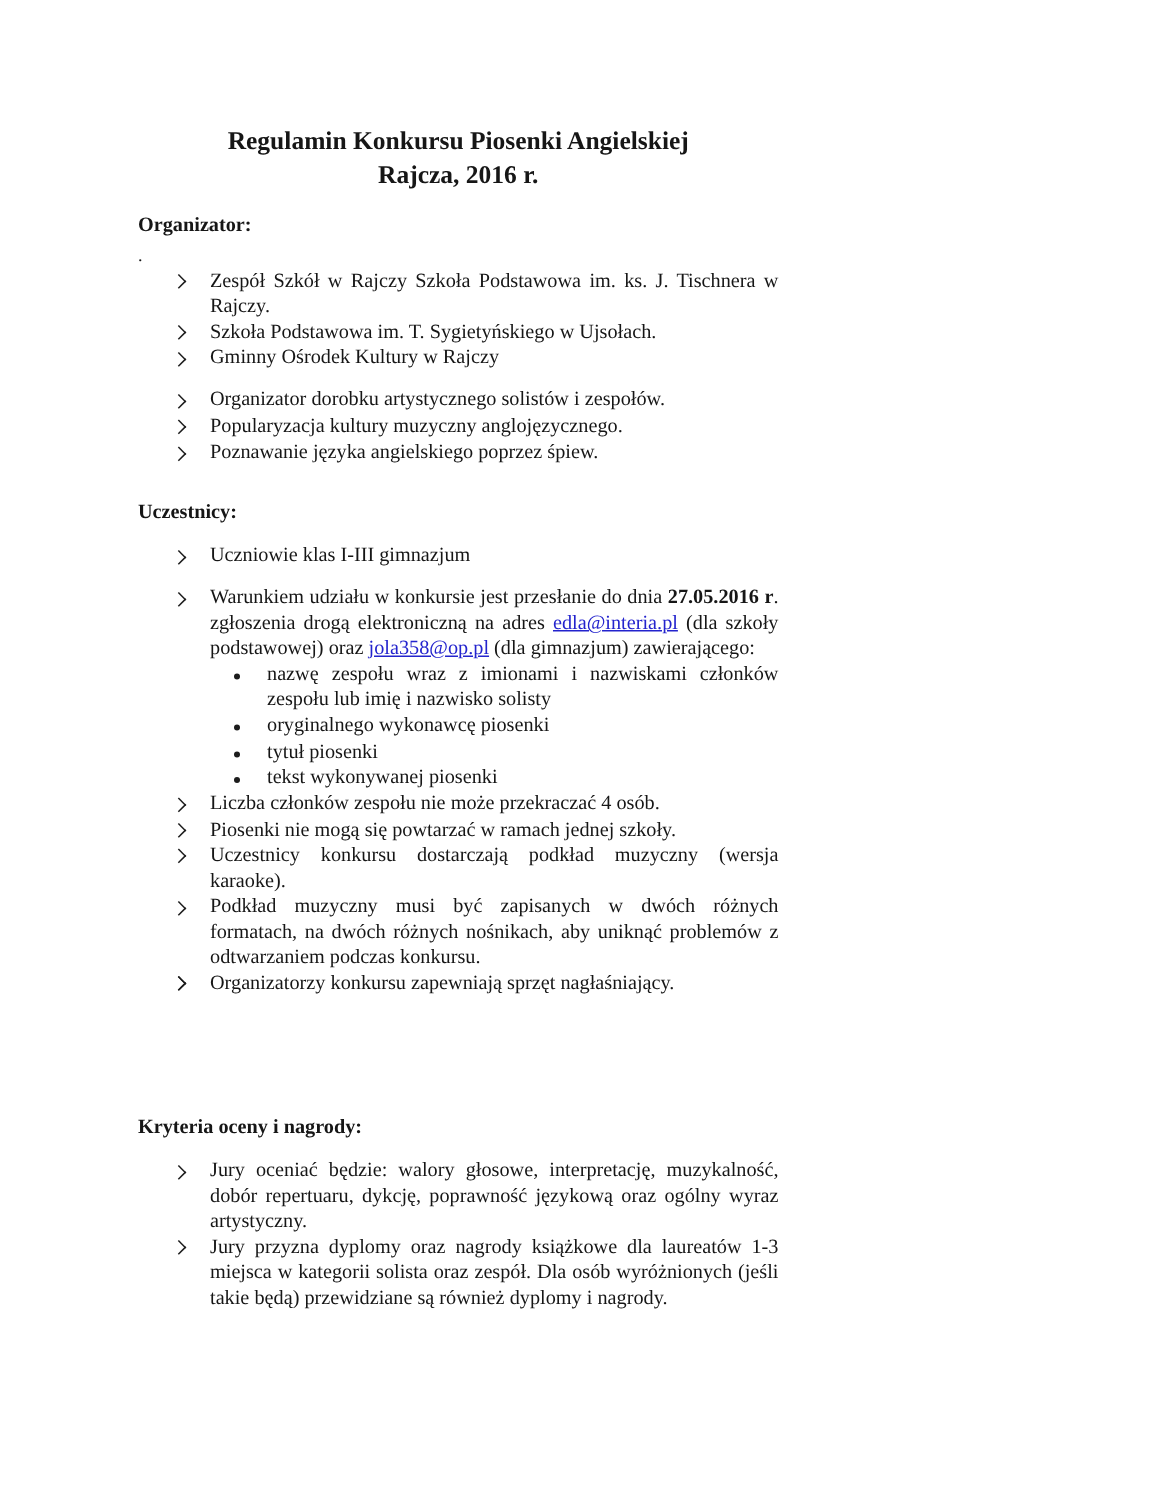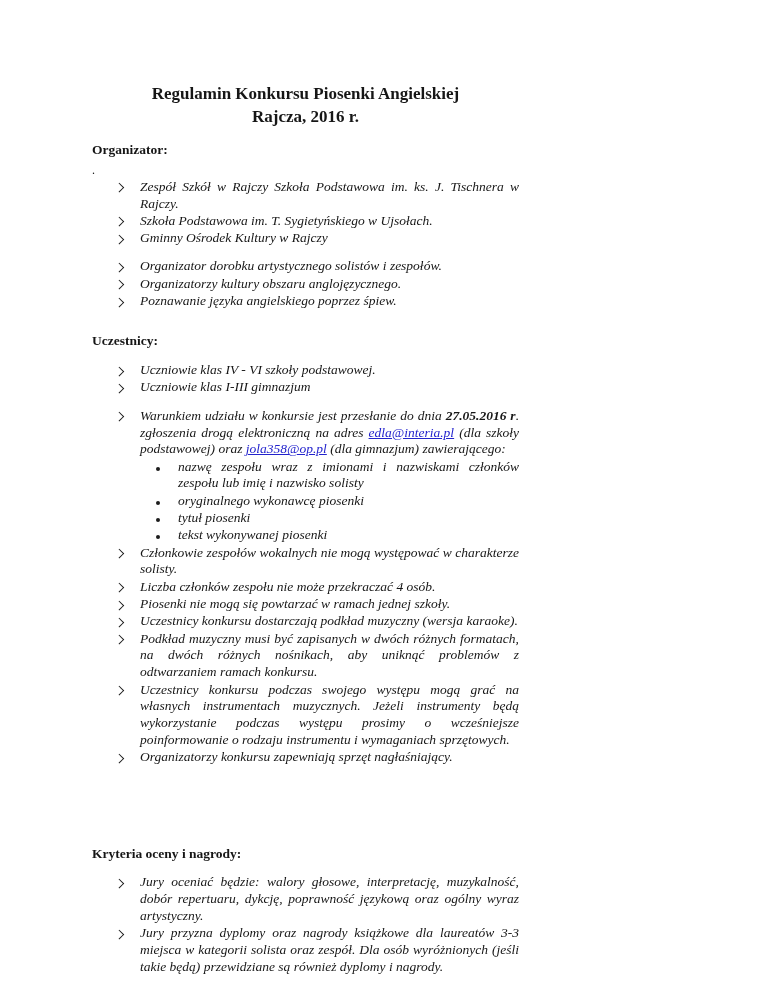--- a/index.html
+++ b/index.html
@@ -36,21 +36,20 @@
   .section-heading.extra-gap { margin-top: 68px; }
   .stray-note {
     line-height: 14px;
     margin: -8px 0 2px 0;
     font-size: 12px;
   }
   .row {
     position: relative;
     text-align: justify;
     margin: 0 0 0.5px 0;
-    font-style: italic;
   }
   .row-arrow { padding-left: 48px; }
   .row-dot   { padding-left: 86px; }
   .marker {
     position: absolute;
     top: 0;
     display: inline-block;
     width: 16px;
     height: 16px;
   }
@@ -112,37 +111,33 @@
     <div class="spacer-after-list"></div>
   </div>
 
   <div class="section">
     <div class="row row-arrow">
       <span class="marker"><span class="chev"></span></span>
       <span>Organizator dorobku artystycznego solistów i zespołów.</span>
     </div>
     <div class="row row-arrow">
       <span class="marker"><span class="chev"></span></span>
-      <span>Organizatorzy kultury obszaru anglojęzycznego.</span>
+      <span>Popularyzacja kultury muzyczny anglojęzycznego.</span>
     </div>
     <div class="row row-arrow">
       <span class="marker"><span class="chev"></span></span>
       <span>Poznawanie języka angielskiego poprzez śpiew.</span>
     </div>
     <div class="spacer-after-list"></div>
   </div>
 
   <div class="section">
     <div class="section-heading">Uczestnicy:</div>
     <div class="row row-arrow">
       <span class="marker"><span class="chev"></span></span>
-      <span>Uczniowie klas IV - VI szkoły podstawowej.</span>
-    </div>
-    <div class="row row-arrow">
-      <span class="marker"><span class="chev"></span></span>
       <span>Uczniowie klas I-III gimnazjum</span>
     </div>
     <div class="spacer-after-list"></div>
   </div>
 
   <div class="section">
 
     <div class="row row-arrow">
       <span class="marker"><span class="chev"></span></span>
       <span>Warunkiem udziału w konkursie jest przesłanie do dnia </span><span class="bold">27.05.2016 r</span><span>. zgłoszenia drogą elektroniczną na adres </span><a class="email-link">edla@interia.pl</a><span> (dla szkoły podstawowej) oraz </span><a class="email-link">jola358@op.pl</a><span> (dla gimnazjum) zawierającego:</span>
@@ -160,54 +155,49 @@
       <span class="marker"><span class="dot"></span></span>
       <span>tytuł piosenki</span>
     </div>
     <div class="row row-dot">
       <span class="marker"><span class="dot"></span></span>
       <span>tekst wykonywanej piosenki</span>
     </div>
 
     <div class="row row-arrow">
       <span class="marker"><span class="chev"></span></span>
-      <span>Członkowie zespołów wokalnych nie mogą występować w charakterze solisty.</span>
-    </div>
-    <div class="row row-arrow">
-      <span class="marker"><span class="chev"></span></span>
       <span>Liczba członków zespołu nie może przekraczać 4 osób.</span>
     </div>
     <div class="row row-arrow">
       <span class="marker"><span class="chev"></span></span>
       <span>Piosenki nie mogą się powtarzać w ramach jednej szkoły.</span>
     </div>
     <div class="row row-arrow">
       <span class="marker"><span class="chev"></span></span>
       <span>Uczestnicy konkursu dostarczają podkład muzyczny (wersja karaoke).</span>
     </div>
     <div class="row row-arrow">
       <span class="marker"><span class="chev"></span></span>
-      <span>Podkład muzyczny musi być zapisanych w dwóch różnych formatach, na dwóch różnych nośnikach, aby uniknąć problemów z odtwarzaniem ramach konkursu.</span>
-    </div>
-    <div class="row row-arrow">
-      <span class="marker"><span class="chev"></span></span>
-      <span>Uczestnicy konkursu podczas swojego występu mogą grać na własnych instrumentach muzycznych. Jeżeli instrumenty będą wykorzystanie podczas występu prosimy o wcześniejsze poinformowanie o rodzaju instrumentu i wymaganiach sprzętowych.</span>
+      <span>Podkład muzyczny musi być zapisanych w dwóch różnych formatach, na dwóch różnych nośnikach, aby uniknąć problemów z odtwarzaniem podczas konkursu.</span>
+    </div>
+    <div class="row row-arrow">
+      <span class="marker"><span class="chev"></span></span>
     </div>
     <div class="row row-arrow">
       <span class="marker"><span class="chev"></span></span>
       <span>Organizatorzy konkursu zapewniają sprzęt nagłaśniający.</span>
     </div>
     <div class="spacer-after-list"></div>
   </div>
 
   <div class="section">
     <div class="section-heading extra-gap">Kryteria oceny i nagrody:</div>
     <div class="row row-arrow">
       <span class="marker"><span class="chev"></span></span>
       <span>Jury oceniać będzie: walory głosowe, interpretację, muzykalność, dobór repertuaru, dykcję, poprawność językową oraz ogólny wyraz artystyczny.</span>
     </div>
     <div class="row row-arrow">
       <span class="marker"><span class="chev"></span></span>
-      <span>Jury przyzna dyplomy oraz nagrody książkowe dla laureatów 3-3 miejsca w kategorii solista oraz zespół. Dla osób wyróżnionych (jeśli takie będą) przewidziane są również dyplomy i nagrody.</span>
+      <span>Jury przyzna dyplomy oraz nagrody książkowe dla laureatów 1-3 miejsca w kategorii solista oraz zespół. Dla osób wyróżnionych (jeśli takie będą) przewidziane są również dyplomy i nagrody.</span>
     </div>
   </div>
 
 </div>
 
 </body></html>

